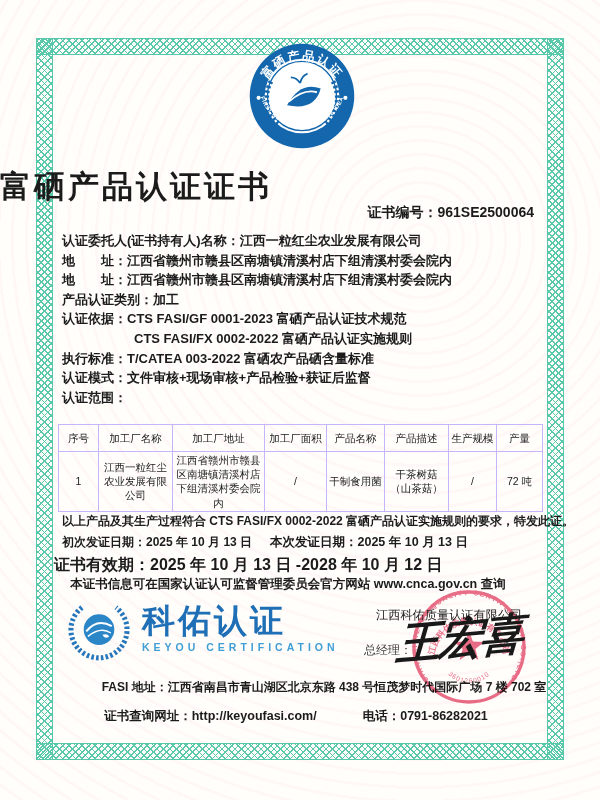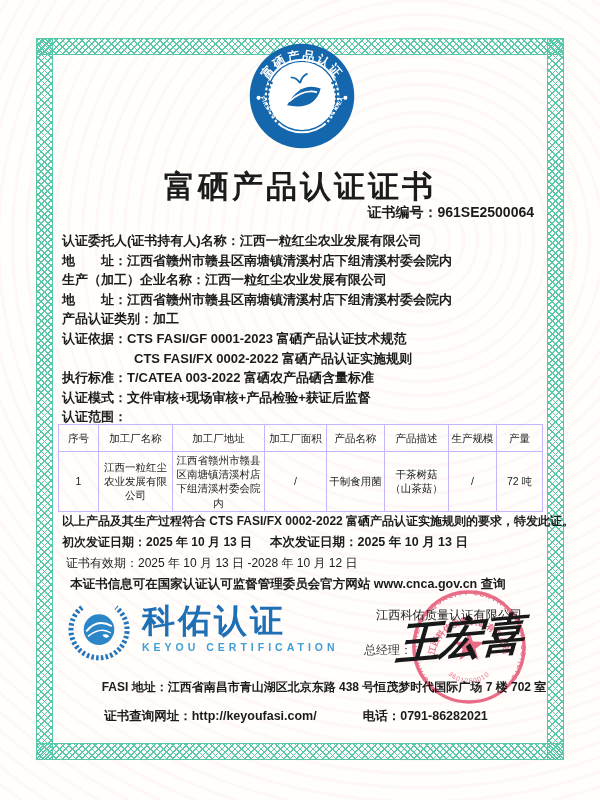--- a/index.html
+++ b/index.html
@@ -14,37 +14,37 @@
       repeating-linear-gradient(45deg,#5ac8ab 0,#5ac8ab 1.2px,transparent 1.2px,transparent 4.6px),
       repeating-linear-gradient(-45deg,#5ac8ab 0,#5ac8ab 1.2px,transparent 1.2px,transparent 4.6px);
   }
   .strip.h{left:36px;right:36px;height:15px;border-top:1.5px solid #57c7a9;border-bottom:1.5px solid #57c7a9;}
   .strip.v{top:38px;bottom:40px;width:15px;border-left:1.5px solid #57c7a9;border-right:1.5px solid #57c7a9;}
   .strip.top{top:38px;} .strip.bottom{bottom:40px;}
   .strip.left{left:36px;} .strip.right{right:36px;}
 
   .abs{position:absolute;}
   .badge{left:246px;top:40px;width:112px;height:112px;}
-  .title{left:0;top:166px;width:600px;text-align:center;font-size:31px;font-weight:bold;letter-spacing:3px;}
+  .title{left:0;top:166px;width:600px;font-size:31px;font-weight:bold;letter-spacing:3px;}
   .certno{top:204px;right:66px;font-size:14px;font-weight:bold;}
 
   .fields{left:62px;top:231px;width:482px;font-size:13px;font-weight:bold;line-height:19.6px;}
   .fields .line{white-space:nowrap;}
   .fields .line.indent{padding-left:72px;}
 
   table.cert{position:absolute;left:58px;top:424px;width:484px;border-collapse:collapse;table-layout:fixed;}
   table.cert th,table.cert td{border:1px solid #c4b5fd;text-align:center;vertical-align:middle;
     padding:1px 2px;font-size:10.5px;font-weight:500;line-height:1.35;}
   table.cert th{height:24px;}
   table.cert td{height:56px;}
 
   .statement{left:62px;top:513px;font-size:12px;font-weight:bold;}
   .date-a{left:62px;top:534px;font-size:12px;font-weight:bold;}
   .date-b{left:270px;top:534px;font-size:12.5px;font-weight:bold;}
-  .date-c{left:66px;top:555px;font-size:12px;font-weight:normal;}
+  .date-c{left:54px;top:555px;font-size:16px;font-weight:bold;}
   .query-note{left:0;top:576px;width:576px;text-align:center;font-size:12.5px;font-weight:bold;}
 
   .issuer-emblem{left:64px;top:599px;width:70px;height:68px;}
   .issuer-wordmark{left:142px;top:603px;}
   .issuer-cn{font-size:33px;font-weight:bold;color:#1e6fb6;letter-spacing:3px;line-height:36px;}
   .issuer-en{font-size:10.5px;font-weight:bold;color:#3f9ed6;letter-spacing:4px;margin-top:2px;}
   .issuer-company{left:376px;top:607px;font-size:12.2px;z-index:3;}
   .signer-label{left:364px;top:642px;font-size:12px;color:#3c3c3c;z-index:3;}
   .stamp{left:409px;top:587px;width:120px;height:120px;opacity:.8;mix-blend-mode:multiply;z-index:2;}
   .signature{left:396px;top:610px;font-size:44px;font-weight:bold;font-style:italic;
@@ -87,21 +87,20 @@
   </text>
 </svg>
 
 <div class="abs title">富硒产品认证证书</div>
 
 <div class="abs certno"><span>证书编号：</span><span>961SE2500064</span></div>
 
 <div class="abs fields">
   <div class="line"><span>认证委托人(证书持有人)名称：</span><span>江西一粒红尘农业发展有限公司</span></div>
   <div class="line"><span>地　　址：</span><span>江西省赣州市赣县区南塘镇清溪村店下组清溪村委会院内</span></div>
-  <div class="line"><span>生产（加工）企业名称：</span><span>江西一粒红尘农业发展有限公司</span></div>
   <div class="line"><span>地　　址：</span><span>江西省赣州市赣县区南塘镇清溪村店下组清溪村委会院内</span></div>
   <div class="line"><span>产品认证类别：</span><span>加工</span></div>
   <div class="line"><span>认证依据：</span><span>CTS FASI/GF 0001-2023 富硒产品认证技术规范</span></div>
   <div class="line indent"><span>CTS FASI/FX 0002-2022 富硒产品认证实施规则</span></div>
   <div class="line"><span>执行标准：</span><span>T/CATEA 003-2022 富硒农产品硒含量标准</span></div>
   <div class="line"><span>认证模式：</span><span>文件审核+现场审核+产品检验+获证后监督</span></div>
   <div class="line"><span>认证范围：</span><span></span></div>
 </div>
 
 <table class="cert">

